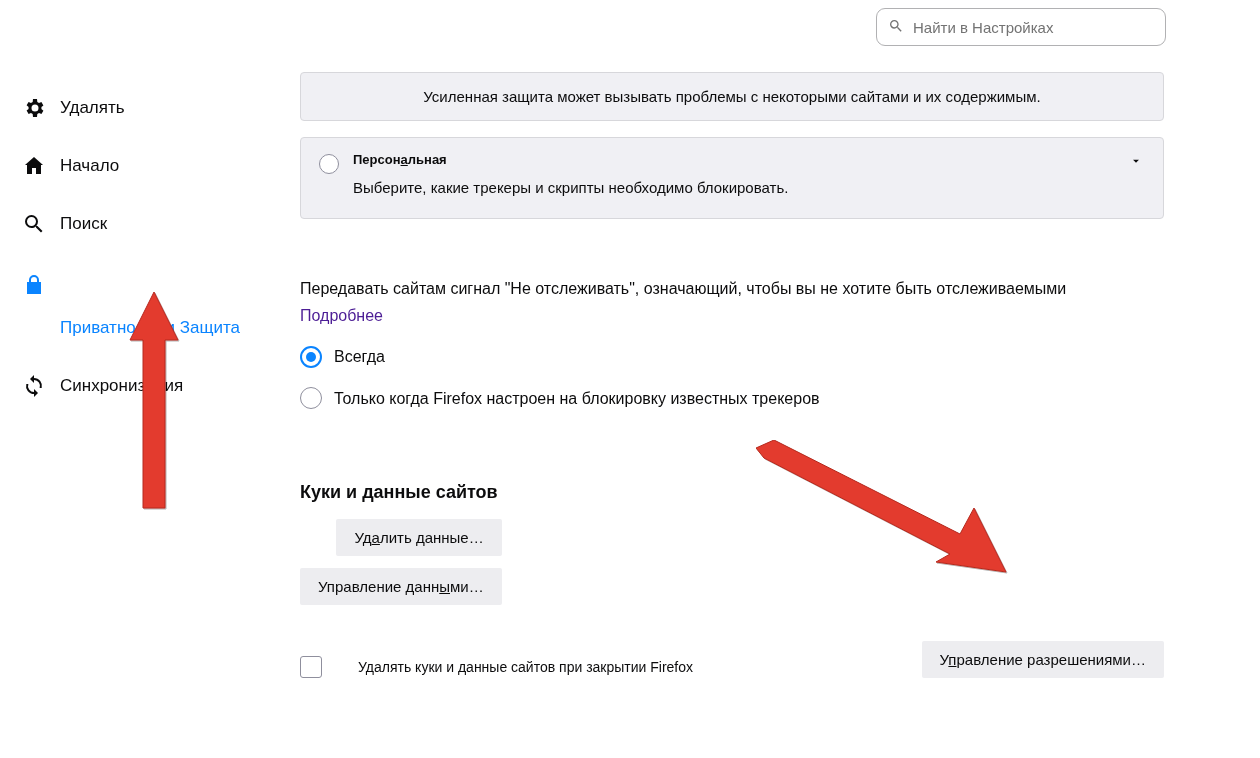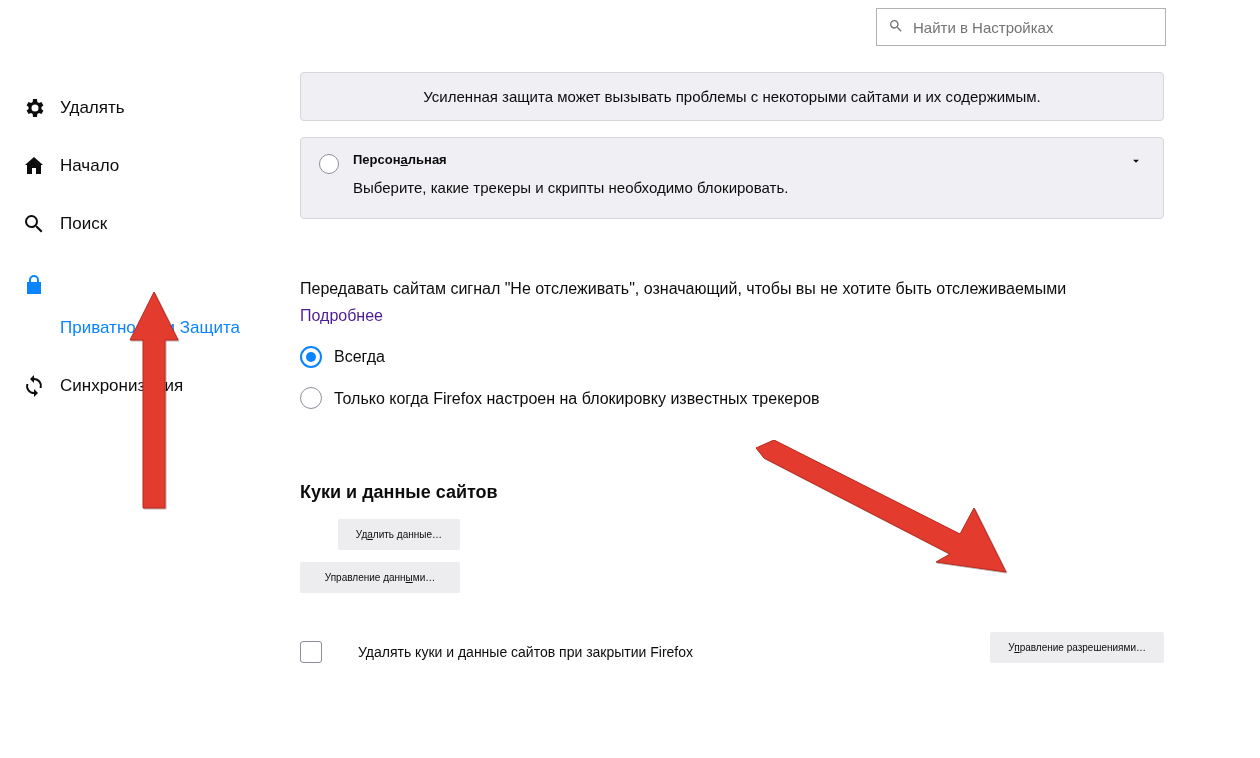--- a/index.html
+++ b/index.html
@@ -15,21 +15,21 @@
   position: absolute;
   top: 8px;
   right: 94px;
   width: 290px;
 }
 .search-input {
   width: 100%;
   height: 38px;
   padding: 6px 10px 6px 36px;
   border: 1px solid #b1b1b3;
-  border-radius: 0;
+  border-radius: 9px;
   font-size: 15px;
   color: #737373;
 }
 .search-input::placeholder { color: #737373; }
 .search-icon-glyph {
   position: absolute;
   left: 12px;
   top: 10px;
   width: 16px;
   height: 16px;
@@ -147,21 +147,21 @@
 .cookies-left { flex: 1; font-size: 16px; line-height: 1.7; }
 .cookies-right {
   display: flex;
   flex-direction: column;
   align-items: flex-end;
 }
 .btn {
   background: #ededf0;
   border: none;
   padding: 10px 18px;
-  font-size: 10px;
+  font-size: 15px;
   border-radius: 2px;
   margin-bottom: 12px;
   cursor: pointer;
   color: #0c0c0d;
   min-width: 160px;
   text-align: center;
 }
 .btn.narrow { min-width: auto; }
 .check-row {
   display: flex;

